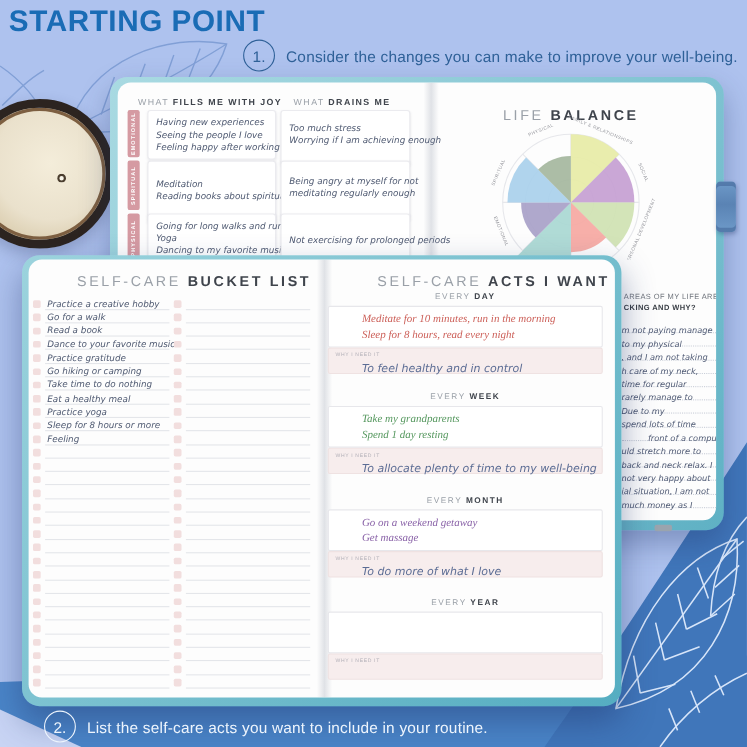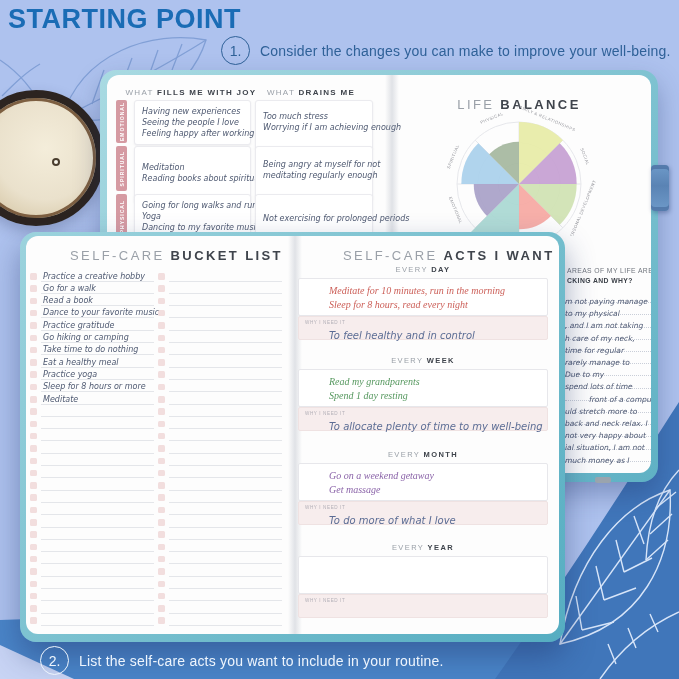--- a/index.html
+++ b/index.html
@@ -302,21 +302,21 @@
           </div>
           <div class="bk-row" style="top: 110.7px;">
             <span class="bk-box"></span>
             <span class="bk-line">
               <span class="hw bk-text">Sleep for 8 hours or more</span>
             </span>
           </div>
           <div class="bk-row" style="top: 123px;">
             <span class="bk-box"></span>
             <span class="bk-line">
-              <span class="hw bk-text">Meditate</span>
+              <span class="hw bk-text">Feeling</span>
             </span>
           </div>
           <div class="bk-row" style="top: 135.3px;">
             <span class="bk-box"></span>
             <span class="bk-line">
               <span class="hw bk-text"></span>
             </span>
           </div>
           <div class="bk-row" style="top: 147.6px;">
             <span class="bk-box"></span>
@@ -617,21 +617,21 @@
           <div class="why-label">WHY I NEED IT</div>
           <div class="why-text hw">To feel healthy and in control</div>
         </div>
       </div>
 
       <div class="acts-section" style="top:120px;">
         <div class="sec-label">
           <span class="lt">EVERY</span>
           <span class="bd">WEEK</span></div>
         <div class="entry-box">
-          <div class="entry" style="color: rgb(86, 152, 95);">Read my grandparents</div>
+          <div class="entry" style="color: rgb(86, 152, 95);">Take my grandparents</div>
           <div class="entry" style="color: rgb(86, 152, 95);">Spend 1 day resting</div>
         </div>
         <div class="why-box">
           <div class="why-label">WHY I NEED IT</div>
           <div class="why-text hw">To allocate plenty of time to my well-being</div>
         </div>
       </div>
 
       <div class="acts-section" style="top:214px;">
         <div class="sec-label">

